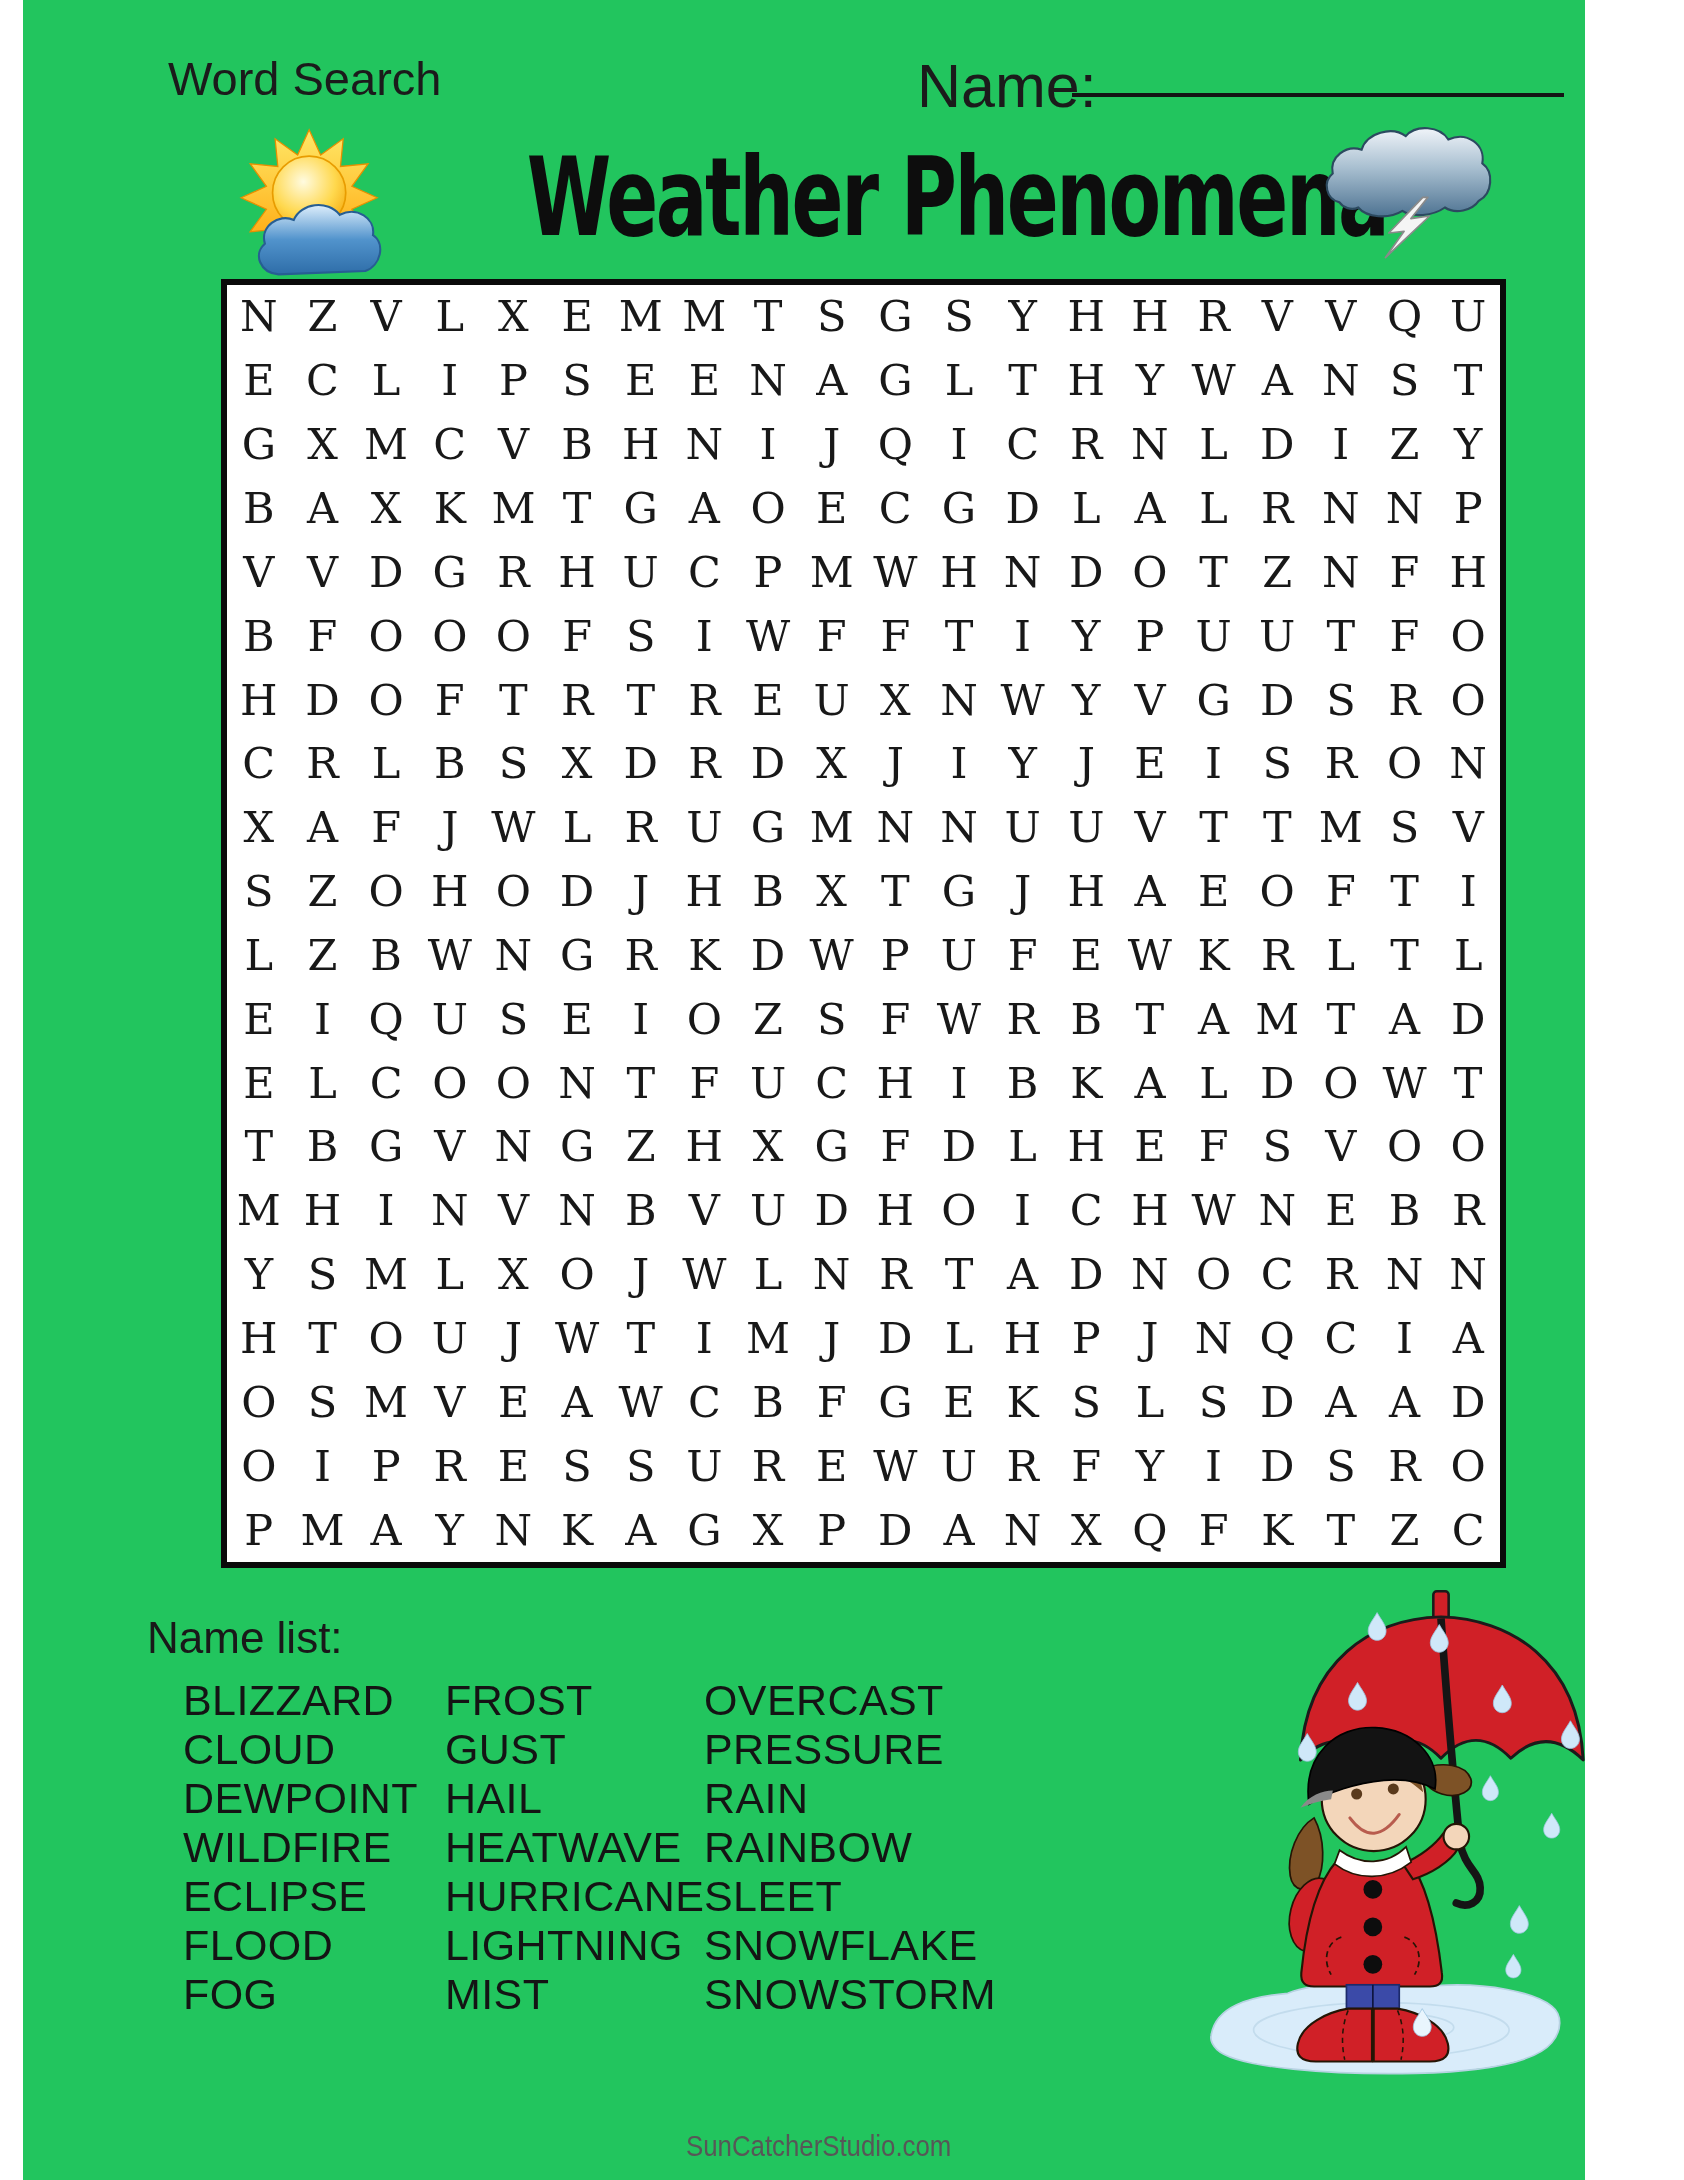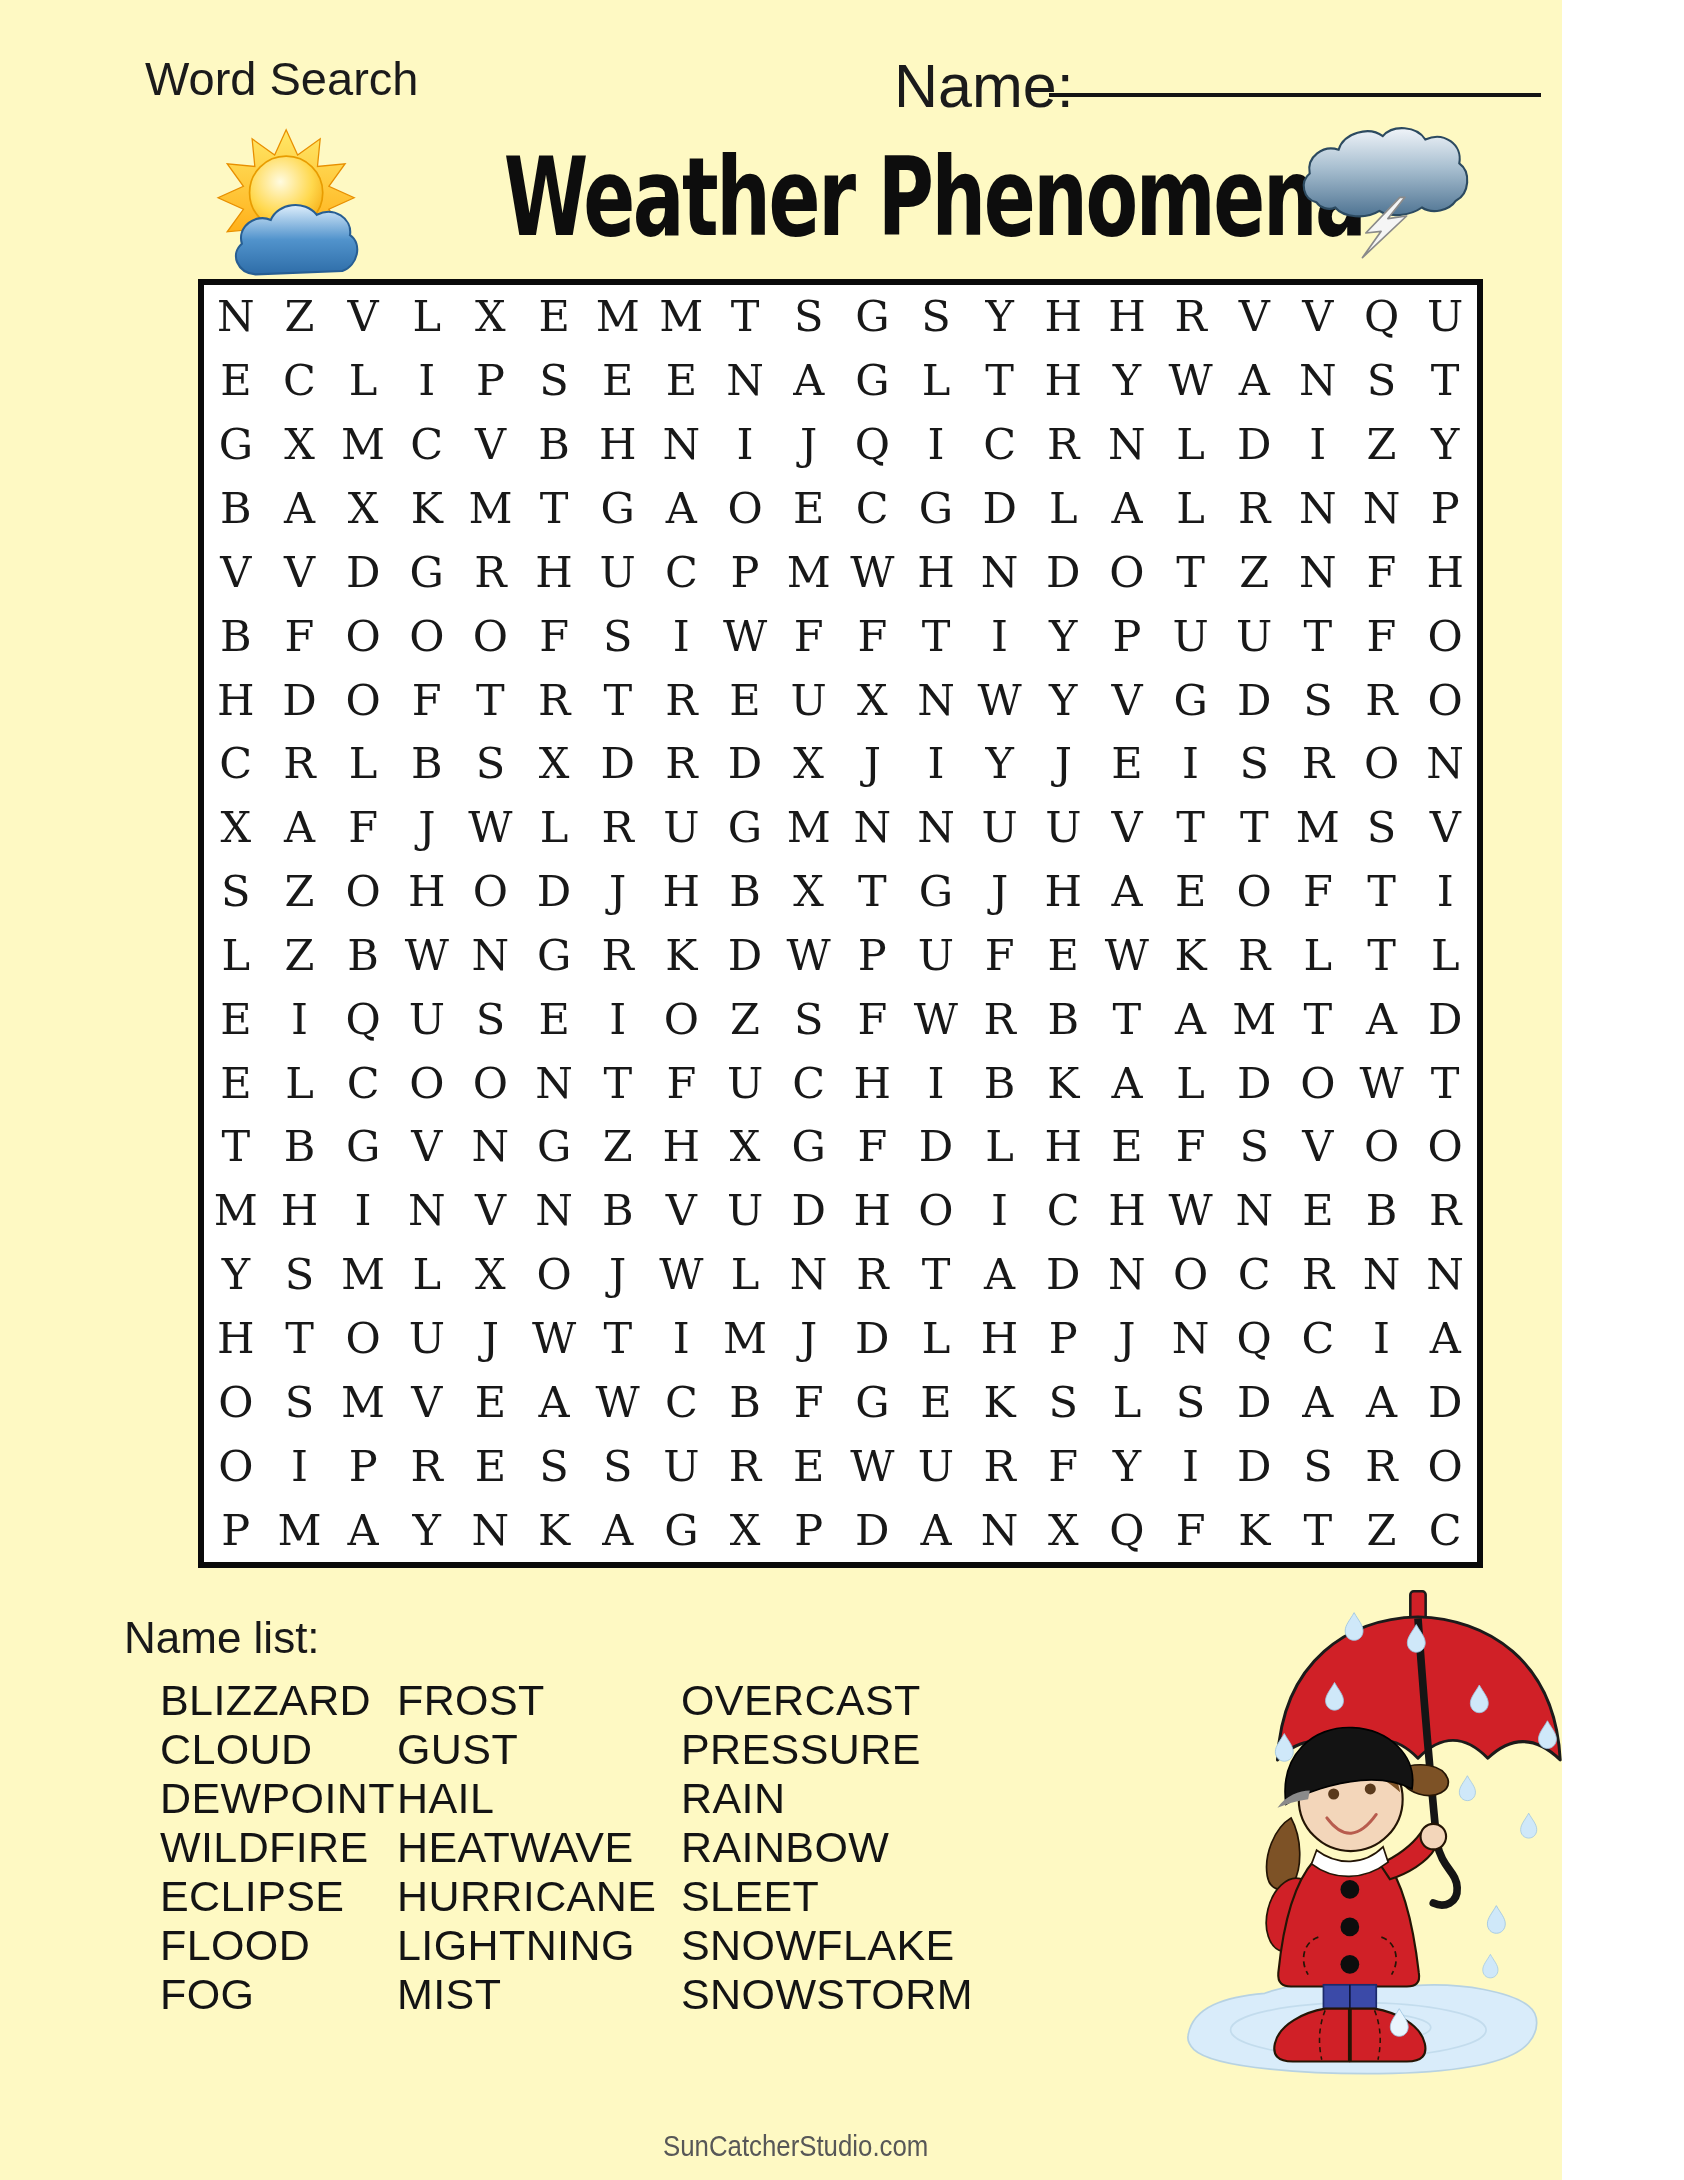--- a/index.html
+++ b/index.html
@@ -1,18 +1,18 @@
 <!DOCTYPE html>
 <html style="font-size:13.6px"><head>
 <meta charset="utf-8">
 <style>
   html,body{margin:0;padding:0;background:#ffffff;}
   .page{
-    position:relative;width:1562px;height:2181px;background:#fef9c3;overflow:hidden;
-    font-family:"Liberation Sans", sans-serif;color:#161616;
+    position:relative;width:1562px;height:2181px;background:#22c55e;overflow:hidden;
+    font-family:"Liberation Sans", sans-serif;color:#161616;margin-left:23px;
   }
   
   .sheet-type{position:absolute;left:145px;top:53px;font-size:47px;line-height:1.1;color:#1b1b1b;}
   .name-label{position:absolute;left:894px;top:53px;font-size:61px;line-height:1.1;color:#1b1b1b;}
   .name-line{position:absolute;left:1049px;top:49px;width:492px;height:44px;border-bottom:4.3px solid #141414;}
   
   .title-wrap{position:absolute;left:328px;top:141px;width:1022px;text-align:center;white-space:nowrap;}
   .title-text{
     display:inline-block;font-family:"DejaVu Sans", sans-serif;font-weight:bold;
     font-size:108px;line-height:1.05;letter-spacing:-3.4px;color:#0d0d0d;
@@ -27,21 +27,21 @@
   }
   .cell{
     display:flex;align-items:center;justify-content:center;
     font-family:"DejaVu Serif", serif;font-size:43px;color:#181818;line-height:1;
     user-select:none;
   }
   
   .wl-label{position:absolute;left:124px;top:1613px;font-size:44px;color:#191919;}
   .wcols{position:absolute;left:0;top:0;width:100%;height:100%;}
   .wcol{position:absolute;top:1676px;}
-  .wcol.c0{left:160px}.wcol.c1{left:397px}.wcol.c2{left:681px}.wcol.c3{left:981px}
+  .wcol.c0{left:160px}.wcol.c1{left:422px}.wcol.c2{left:681px}.wcol.c3{left:981px}
   .word{font-size:43px;line-height:49px;color:#141414;letter-spacing:0.4px;}
   
   .footer{
     position:absolute;left:663px;top:2129px;font-size:30px;color:#575757;
     transform:scaleX(0.86);transform-origin:0 0;white-space:nowrap;
   }
 </style>
 </head>
 <body>
 

